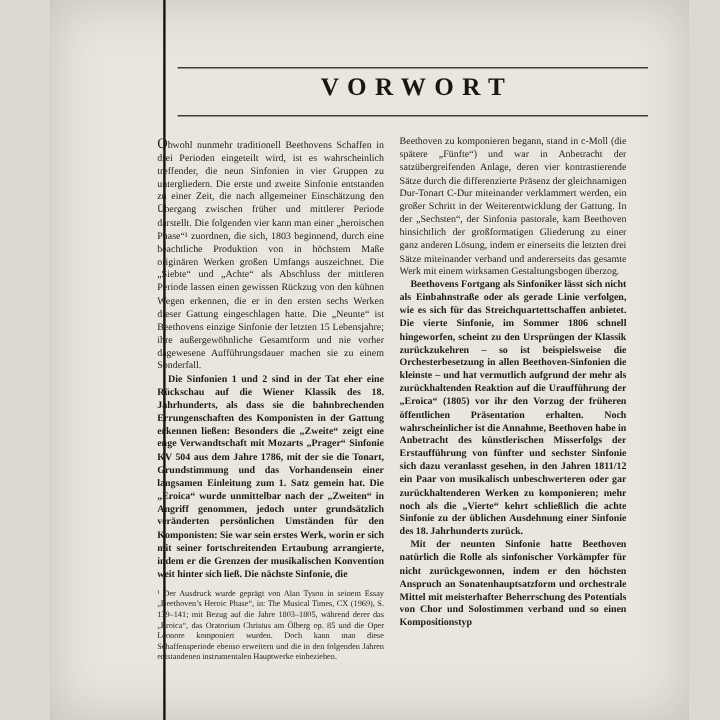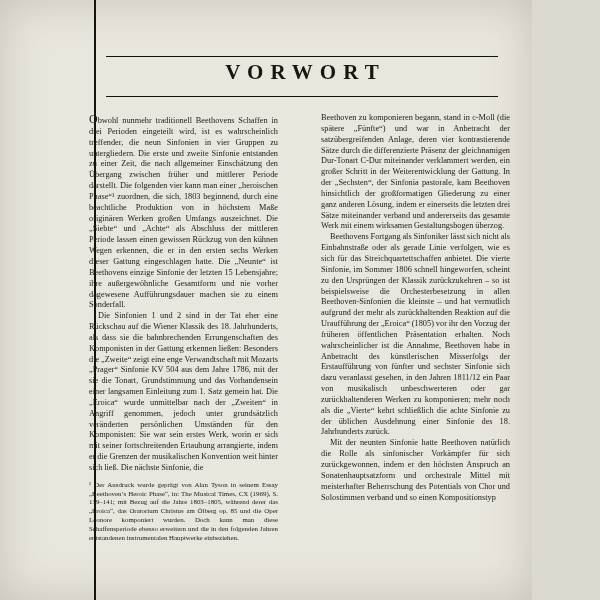--- a/index.html
+++ b/index.html
@@ -13,20 +13,21 @@
     font-family: "Liberation Serif", "DejaVu Serif", serif;
     overflow: hidden;
   }
   .page {
     position: relative;
     width: 532px;
     height: 600px;
     background: #e9e6dd;
     box-shadow: inset 0 0 45px rgba(90,85,70,0.25);
     color: #1c1b18;
+    margin-left: 42px;
   }
   .margin-rule {
     position: absolute;
     left: 94px;
     top: 0;
     width: 1.5px;
     height: 600px;
     background: #14130f;
   }
   .title-rule {
@@ -57,27 +58,28 @@
     height: 487px;
     overflow: hidden;
     font-size: 8.3px;
     line-height: 10.85px;
     text-align: justify;
     hyphens: auto;
     -webkit-hyphens: auto;
     word-spacing: -0.2px;
   }
   .col-left  { left: 89px; }
-  .col-right { left: 321px; }
+  .col-right { left: 291px; }
   .column p {
     margin: 0;
     padding: 0;
   }
   .column p.indent {
     text-indent: 9px;
+    font-weight: bold;
   }
   .lead::first-letter {
     font-size: 1.45em;
     line-height: 1;
   }
   .footnote {
     margin-top: 7px;
     font-size: 6.9px;
     line-height: 8.8px;
     text-align: justify;
@@ -96,16 +98,16 @@
 
   <div class="column col-left">
     <p class="lead">Obwohl nunmehr traditionell Beethovens Schaffen in drei Perioden eingeteilt wird, ist es wahrscheinlich treffender, die neun Sinfonien in vier Gruppen zu untergliedern. Die erste und zweite Sinfonie entstanden zu einer Zeit, die nach allgemeiner Einschätzung den Übergang zwischen früher und mittlerer Periode darstellt. Die folgenden vier kann man einer „heroischen Phase“¹ zuordnen, die sich, 1803 beginnend, durch eine beachtliche Produktion von in höchstem Maße originären Werken großen Umfangs auszeichnet. Die „Siebte“ und „Achte“ als Abschluss der mittleren Periode lassen einen gewissen Rückzug von den kühnen Wegen erkennen, die er in den ersten sechs Werken dieser Gattung eingeschlagen hatte. Die „Neunte“ ist Beethovens einzige Sinfonie der letzten 15 Lebensjahre; ihre außergewöhnliche Gesamtform und nie vorher dagewesene Aufführungsdauer machen sie zu einem Sonderfall.</p>
     <p class="indent">Die Sinfonien 1 und 2 sind in der Tat eher eine Rückschau auf die Wiener Klassik des 18. Jahrhunderts, als dass sie die bahnbrechenden Errungenschaften des Komponisten in der Gattung erkennen ließen: Besonders die „Zweite“ zeigt eine enge Verwandtschaft mit Mozarts „Prager“ Sinfonie KV 504 aus dem Jahre 1786, mit der sie die Tonart, Grundstimmung und das Vorhandensein einer langsamen Einleitung zum 1. Satz gemein hat. Die „Eroica“ wurde unmittelbar nach der „Zweiten“ in Angriff genommen, jedoch unter grundsätzlich veränderten persönlichen Umständen für den Komponisten: Sie war sein erstes Werk, worin er sich mit seiner fortschreitenden Ertaubung arrangierte, indem er die Grenzen der musikalischen Konvention weit hinter sich ließ. Die nächste Sinfonie, die</p>
     <div class="footnote">¹ Der Ausdruck wurde geprägt von Alan Tyson in seinem Essay „Beethoven’s Heroic Phase“, in: The Musical Times, CX (1969), S. 139–141; mit Bezug auf die Jahre 1803–1805, während derer das „Eroica“, das Oratorium Christus am Ölberg op. 85 und die Oper Leonore komponiert wurden. Doch kann man diese Schaffensperiode ebenso erweitern und die in den folgenden Jahren entstandenen instrumentalen Hauptwerke einbeziehen.</div>
   </div>
 
   <div class="column col-right">
     <p>Beethoven zu komponieren begann, stand in c-Moll (die spätere „Fünfte“) und war in Anbetracht der satzübergreifenden Anlage, deren vier kontrastierende Sätze durch die differenzierte Präsenz der gleichnamigen Dur-Tonart C-Dur miteinander verklammert werden, ein großer Schritt in der Weiterentwicklung der Gattung. In der „Sechsten“, der Sinfonia pastorale, kam Beethoven hinsichtlich der großformatigen Gliederung zu einer ganz anderen Lösung, indem er einerseits die letzten drei Sätze miteinander verband und andererseits das gesamte Werk mit einem wirksamen Gestaltungsbogen überzog.</p>
     <p class="indent">Beethovens Fortgang als Sinfoniker lässt sich nicht als Einbahnstraße oder als gerade Linie verfolgen, wie es sich für das Streichquartettschaffen anbietet. Die vierte Sinfonie, im Sommer 1806 schnell hingeworfen, scheint zu den Ursprüngen der Klassik zurückzukehren – so ist beispielsweise die Orchesterbesetzung in allen Beethoven-Sinfonien die kleinste – und hat vermutlich aufgrund der mehr als zurückhaltenden Reaktion auf die Uraufführung der „Eroica“ (1805) vor ihr den Vorzug der früheren öffentlichen Präsentation erhalten. Noch wahrscheinlicher ist die Annahme, Beethoven habe in Anbetracht des künstlerischen Misserfolgs der Erstaufführung von fünfter und sechster Sinfonie sich dazu veranlasst gesehen, in den Jahren 1811/12 ein Paar von musikalisch unbeschwerteren oder gar zurückhaltenderen Werken zu komponieren; mehr noch als die „Vierte“ kehrt schließlich die achte Sinfonie zu der üblichen Ausdehnung einer Sinfonie des 18. Jahrhunderts zurück.</p>
-    <p class="indent">Mit der neunten Sinfonie hatte Beethoven natürlich die Rolle als sinfonischer Vorkämpfer für sich zurückgewonnen, indem er den höchsten Anspruch an Sonatenhauptsatzform und orchestrale Mittel mit meisterhafter Beherrschung des Potentials von Chor und Solostimmen verband und so einen Kompositionstyp</p>
+    <p class="indent">Mit der neunten Sinfonie hatte Beethoven natürlich die Rolle als sinfonischer Vorkämpfer für nicht zurückgewonnen, indem er den höchsten Anspruch an Sonatenhauptsatzform und orchestrale Mittel mit meisterhafter Beherrschung des Potentials von Chor und Solostimmen verband und so einen Kompositionstyp</p>
   </div>
 
 </div>
 
 </body></html>

